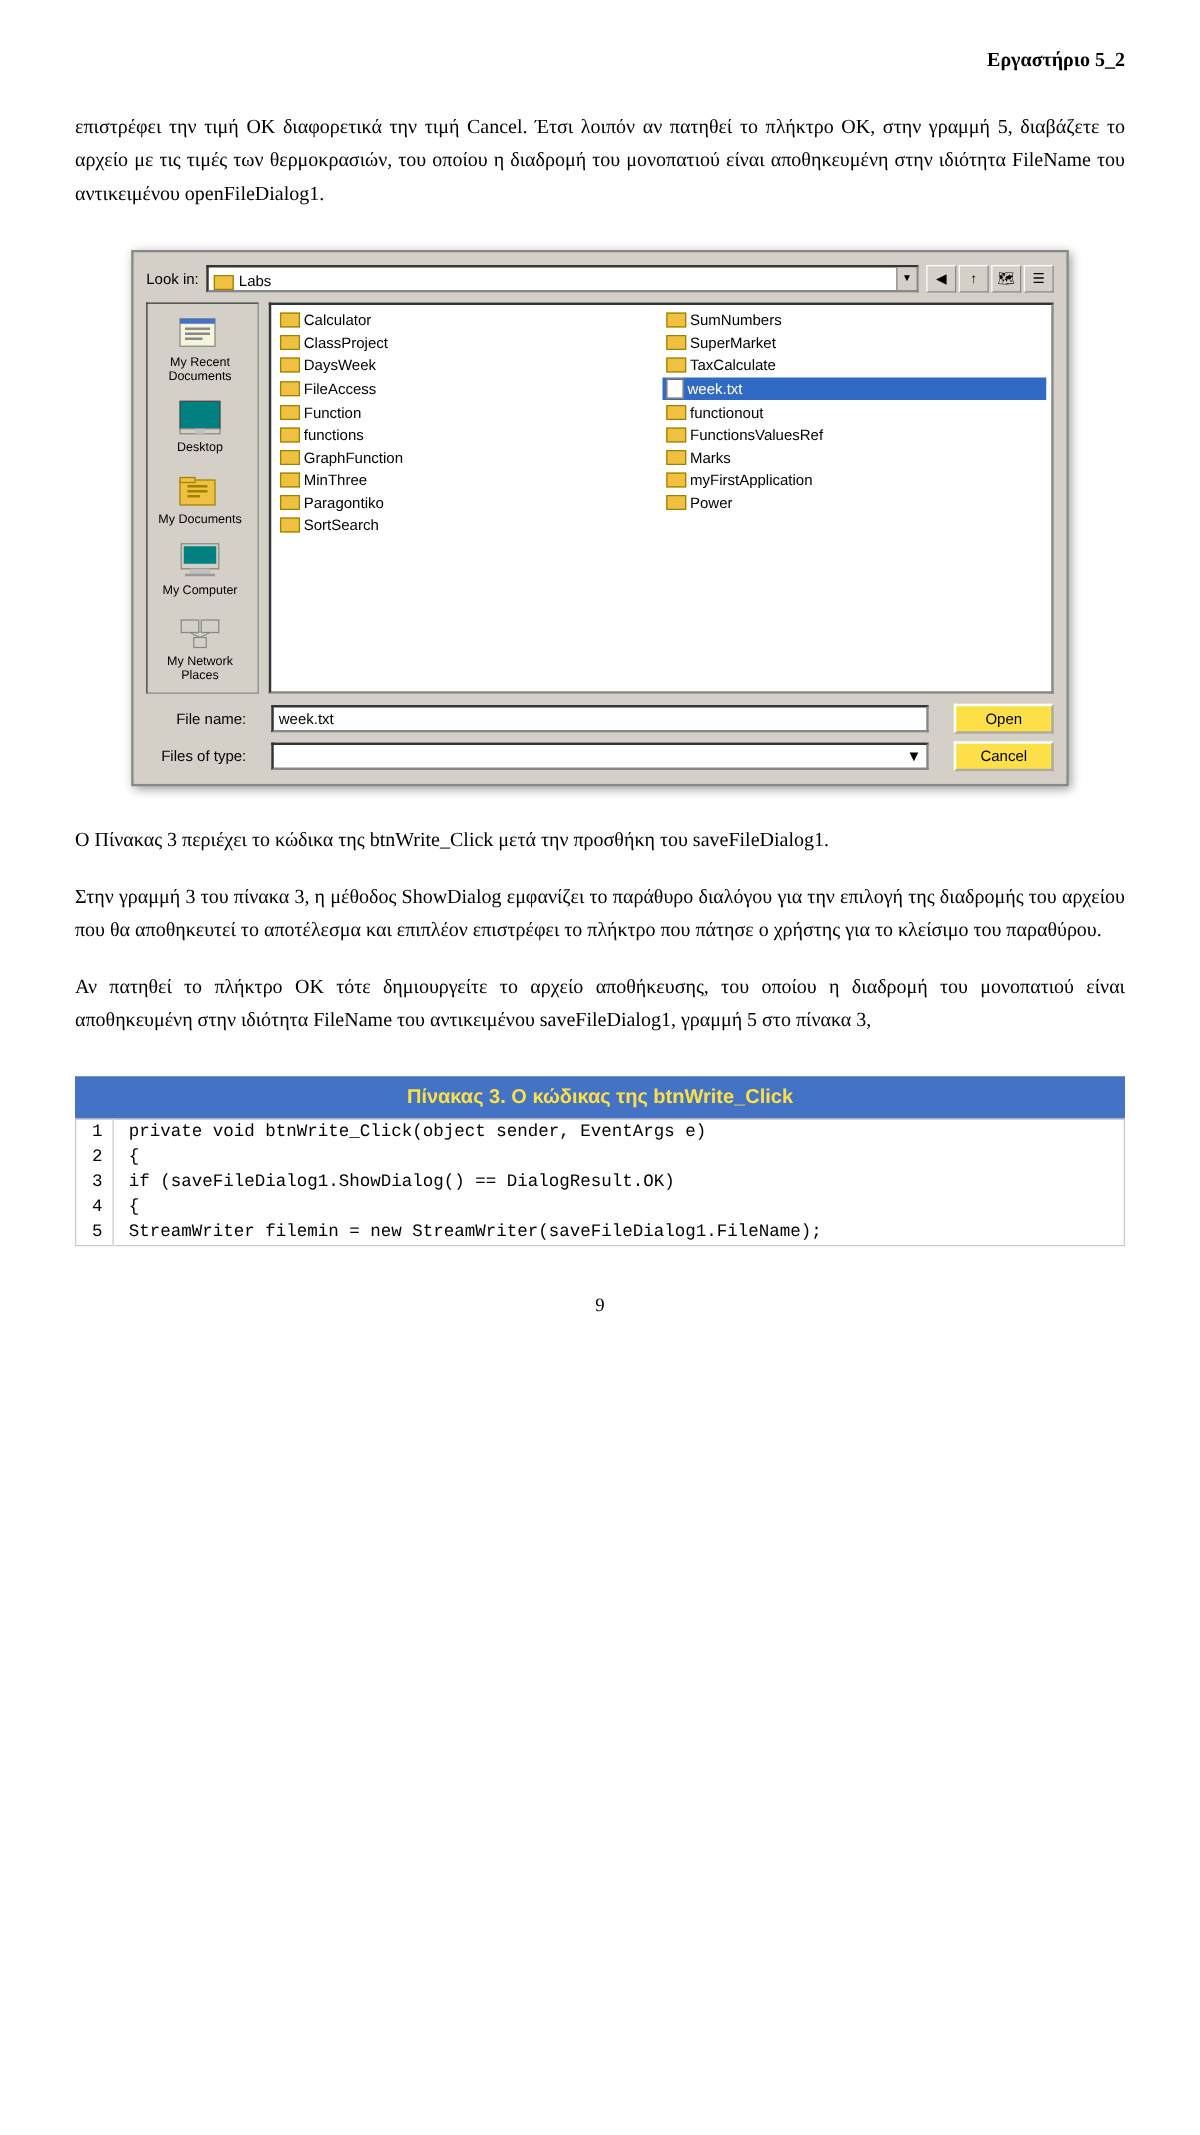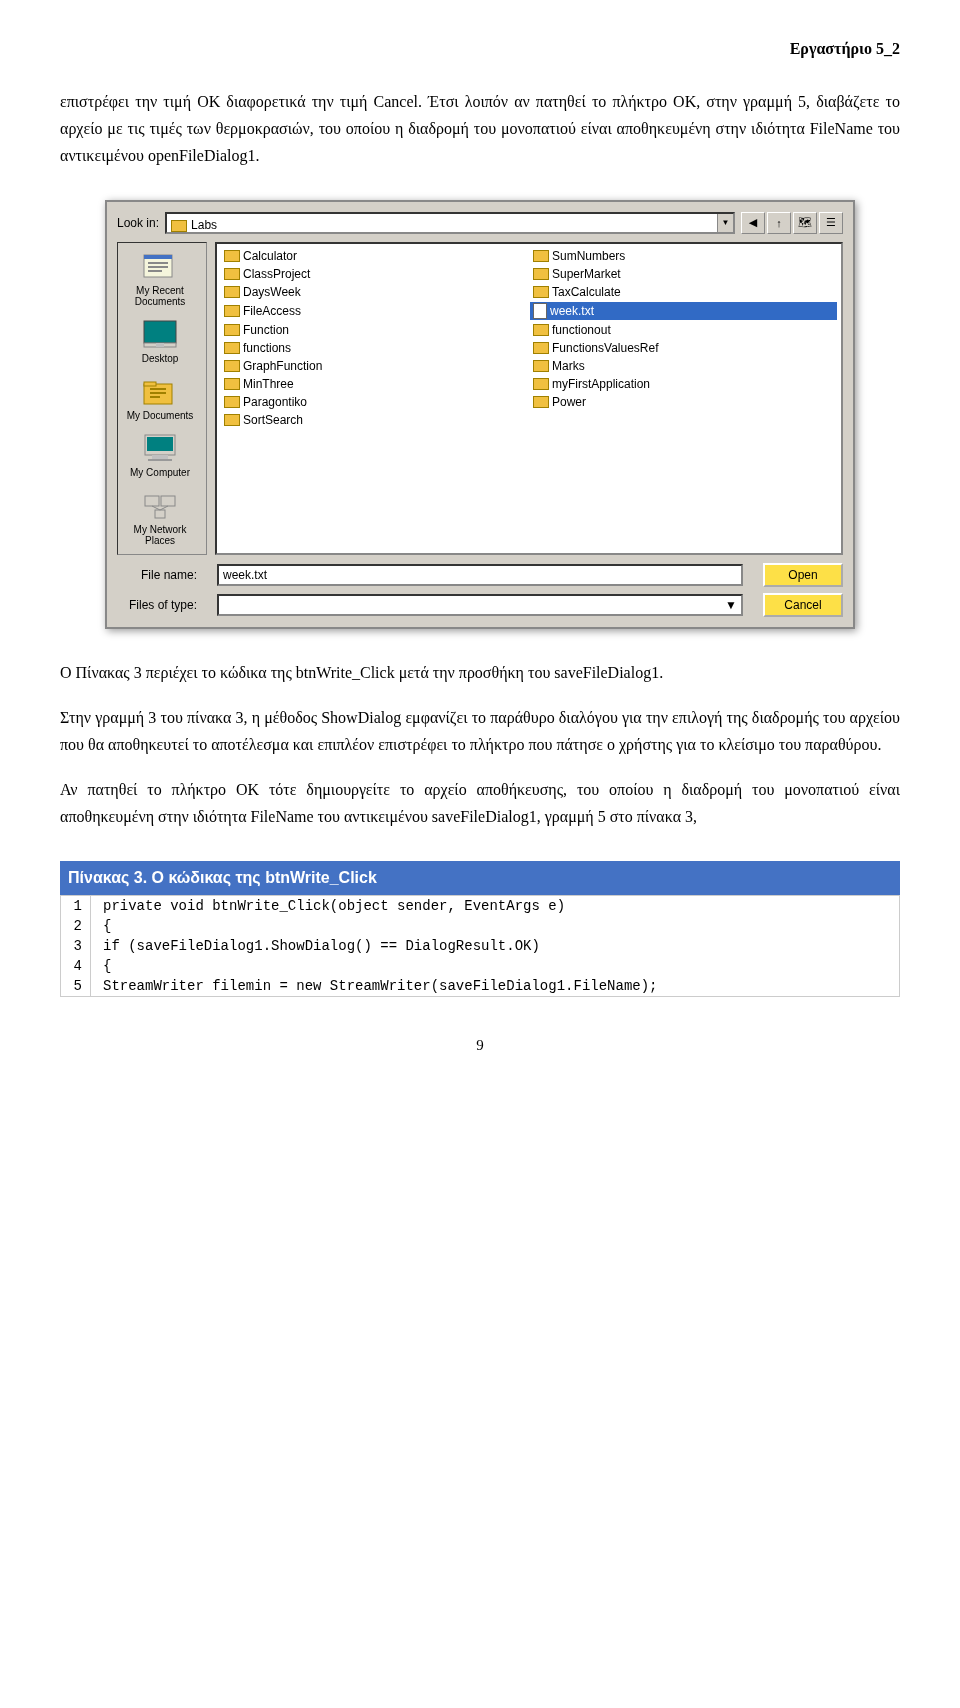--- a/index.html
+++ b/index.html
@@ -226,21 +226,22 @@
       align-items: center;
       justify-content: center;
     }
 
     
     .code-table-wrapper {
       margin: 30px 0;
     }
     .code-table-header {
       background: #4472c4;
-      color: #ffffff;
+      color: #fde047;
+      text-align: center;
       padding: 8px;
       font-size: 16px;
       font-weight: bold;
       font-family: Arial, sans-serif;
     }
     .code-table {
       width: 100%;
       border-collapse: collapse;
       font-family: "Courier New", Courier, monospace;
       font-size: 14px;

